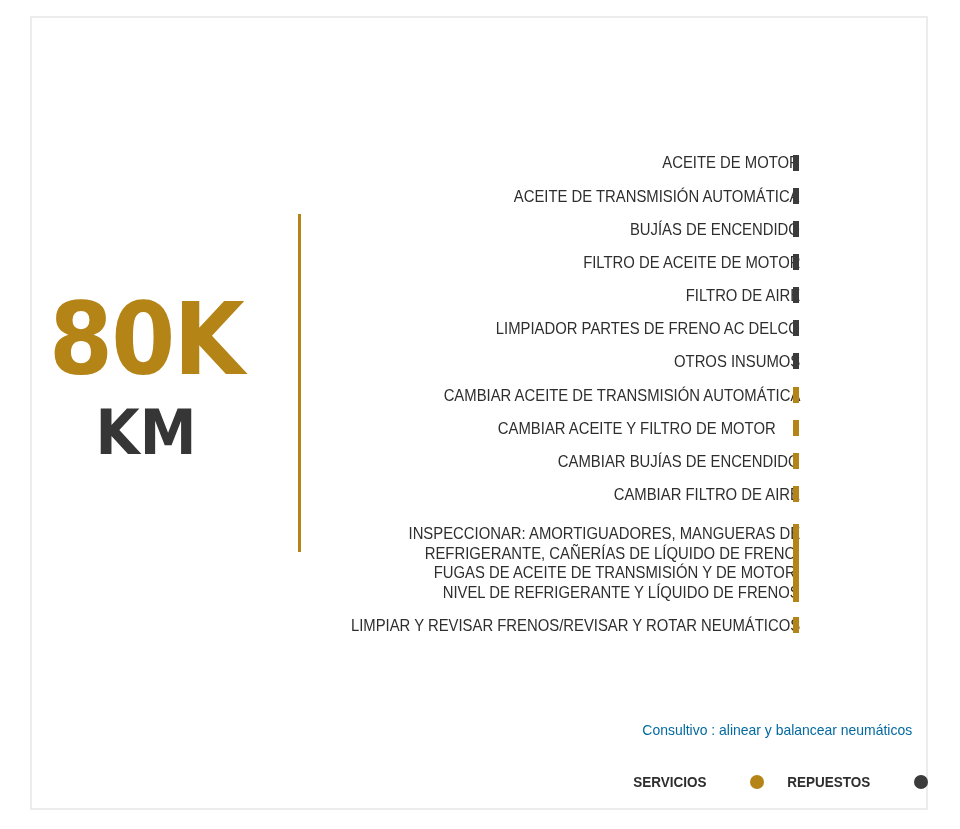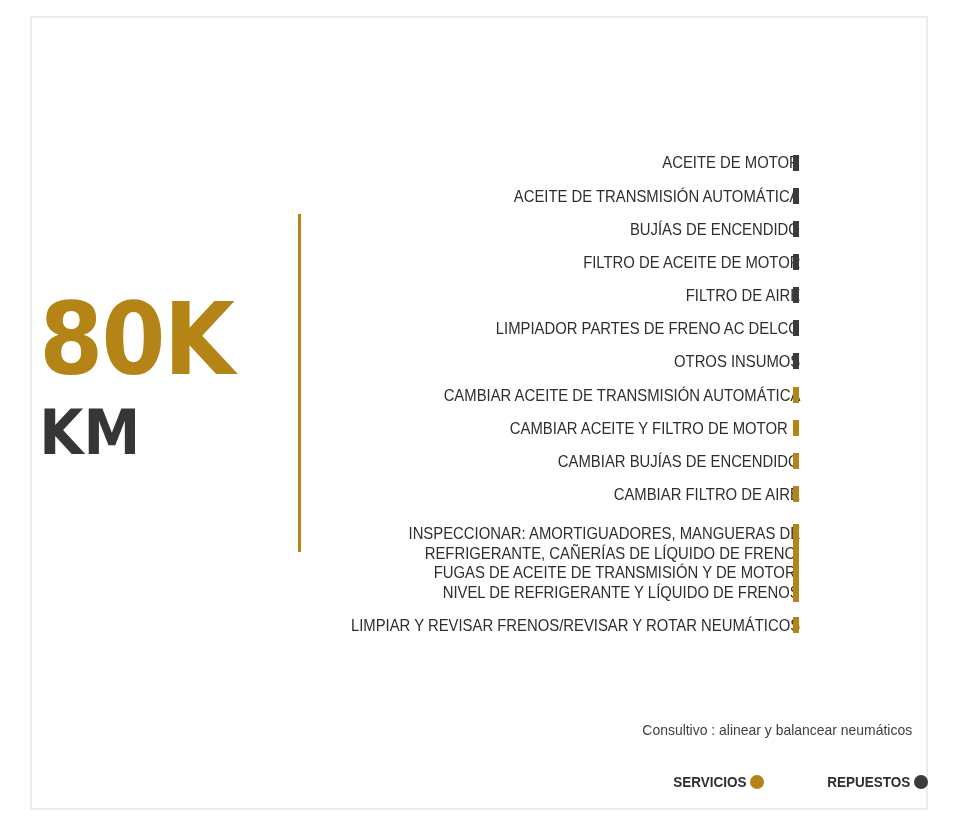--- a/index.html
+++ b/index.html
@@ -1,29 +1,29 @@
 <!DOCTYPE html>
 <html><head>
   <meta charset="utf-8">
   <style>
     html, body { margin:0; padding:0; background:#ffffff; }
     body { width:960px; height:829px; position:relative; font-family:"Liberation Sans", sans-serif; overflow:hidden; }
     .card { position:absolute; left:30px; top:16px; width:898px; height:794px; border:2px solid #ececec; box-sizing:border-box; background:#fff; }
-    .mileage { position:absolute; left:30px; top:290px; width:232px; }
+    .mileage { position:absolute; left:30px; top:290px; width:232px; text-align:center; }
     .km-value { font-family:"DejaVu Sans", sans-serif; font-weight:bold; font-size:100px; letter-spacing:-2px; line-height:1; color:#b48416; transform:scaleX(0.92); transform-origin:center; }
     .km-unit { font-family:"DejaVu Sans", sans-serif; font-weight:bold; font-size:62px; line-height:1; color:#363636; margin-top:12px; transform:scaleX(0.92); }
     .divider { position:absolute; left:298px; top:214px; width:3px; height:338px; background:#b48416; }
     .item { position:absolute; right:160px; text-align:right; font-family:"Liberation Sans", sans-serif; font-size:16.5px; color:#2e2e2e; line-height:19.5px; white-space:nowrap; }
     .item .txt { display:inline-block; transform:scaleX(0.9); transform-origin:right center; }
     .marker { position:absolute; left:793px; width:6px; }
     .marker.rep { background:#3b3b3b; }
     .marker.srv { background:#b48416; }
-    .note { position:absolute; right:48px; top:721px; font-size:15px; color:#404040; }
+    .note { position:absolute; right:48px; top:721px; font-size:15px; color:#0369a1; }
     .note span { display:inline-block; transform:scaleX(0.93); transform-origin:right center; }
-    .legend { position:absolute; top:773px; font-family:"Liberation Sans", sans-serif; font-weight:bold; font-size:15px; color:#2e2e2e; display:flex; align-items:center; }
+    .legend { position:absolute; top:773px; font-family:"Liberation Sans", sans-serif; font-weight:bold; font-size:15px; color:#2e2e2e; display:flex; align-items:center;gap:40px; }
     .legend .lbl { display:inline-block; transform:scaleX(0.9); transform-origin:right center; }
     .dot { width:14px; height:14px; border-radius:50%; margin-left:4px; }
   </style>
 </head>
 <body>
 
 <div class="card"></div>
 
 <div class="mileage">
   <div class="km-value">80K</div>
@@ -49,21 +49,21 @@
 
 <div class="item" style="top:319px"><span class="txt">LIMPIADOR PARTES DE FRENO AC DELCO</span></div>
 <div class="marker rep" style="top:320px;height:16px"></div>
 
 <div class="item" style="top:352px"><span class="txt">OTROS INSUMOS</span></div>
 <div class="marker rep" style="top:353px;height:16px"></div>
 
 <div class="item" style="top:386px"><span class="txt">CAMBIAR ACEITE DE TRANSMISIÓN AUTOMÁTICA</span></div>
 <div class="marker srv" style="top:387px;height:16px"></div>
 
-<div class="item" style="top:419px;right:172px"><span class="txt">CAMBIAR ACEITE Y FILTRO DE MOTOR</span></div>
+<div class="item" style="top:419px;right:184px"><span class="txt">CAMBIAR ACEITE Y FILTRO DE MOTOR</span></div>
 <div class="marker srv" style="top:420px;height:16px"></div>
 
 <div class="item" style="top:452px"><span class="txt">CAMBIAR BUJÍAS DE ENCENDIDO</span></div>
 <div class="marker srv" style="top:453px;height:16px"></div>
 
 <div class="item" style="top:485px"><span class="txt">CAMBIAR FILTRO DE AIRE</span></div>
 <div class="marker srv" style="top:486px;height:16px"></div>
 
 <div class="item" style="top:524px">
   <div><span class="txt">INSPECCIONAR: AMORTIGUADORES, MANGUERAS DE</span></div>

